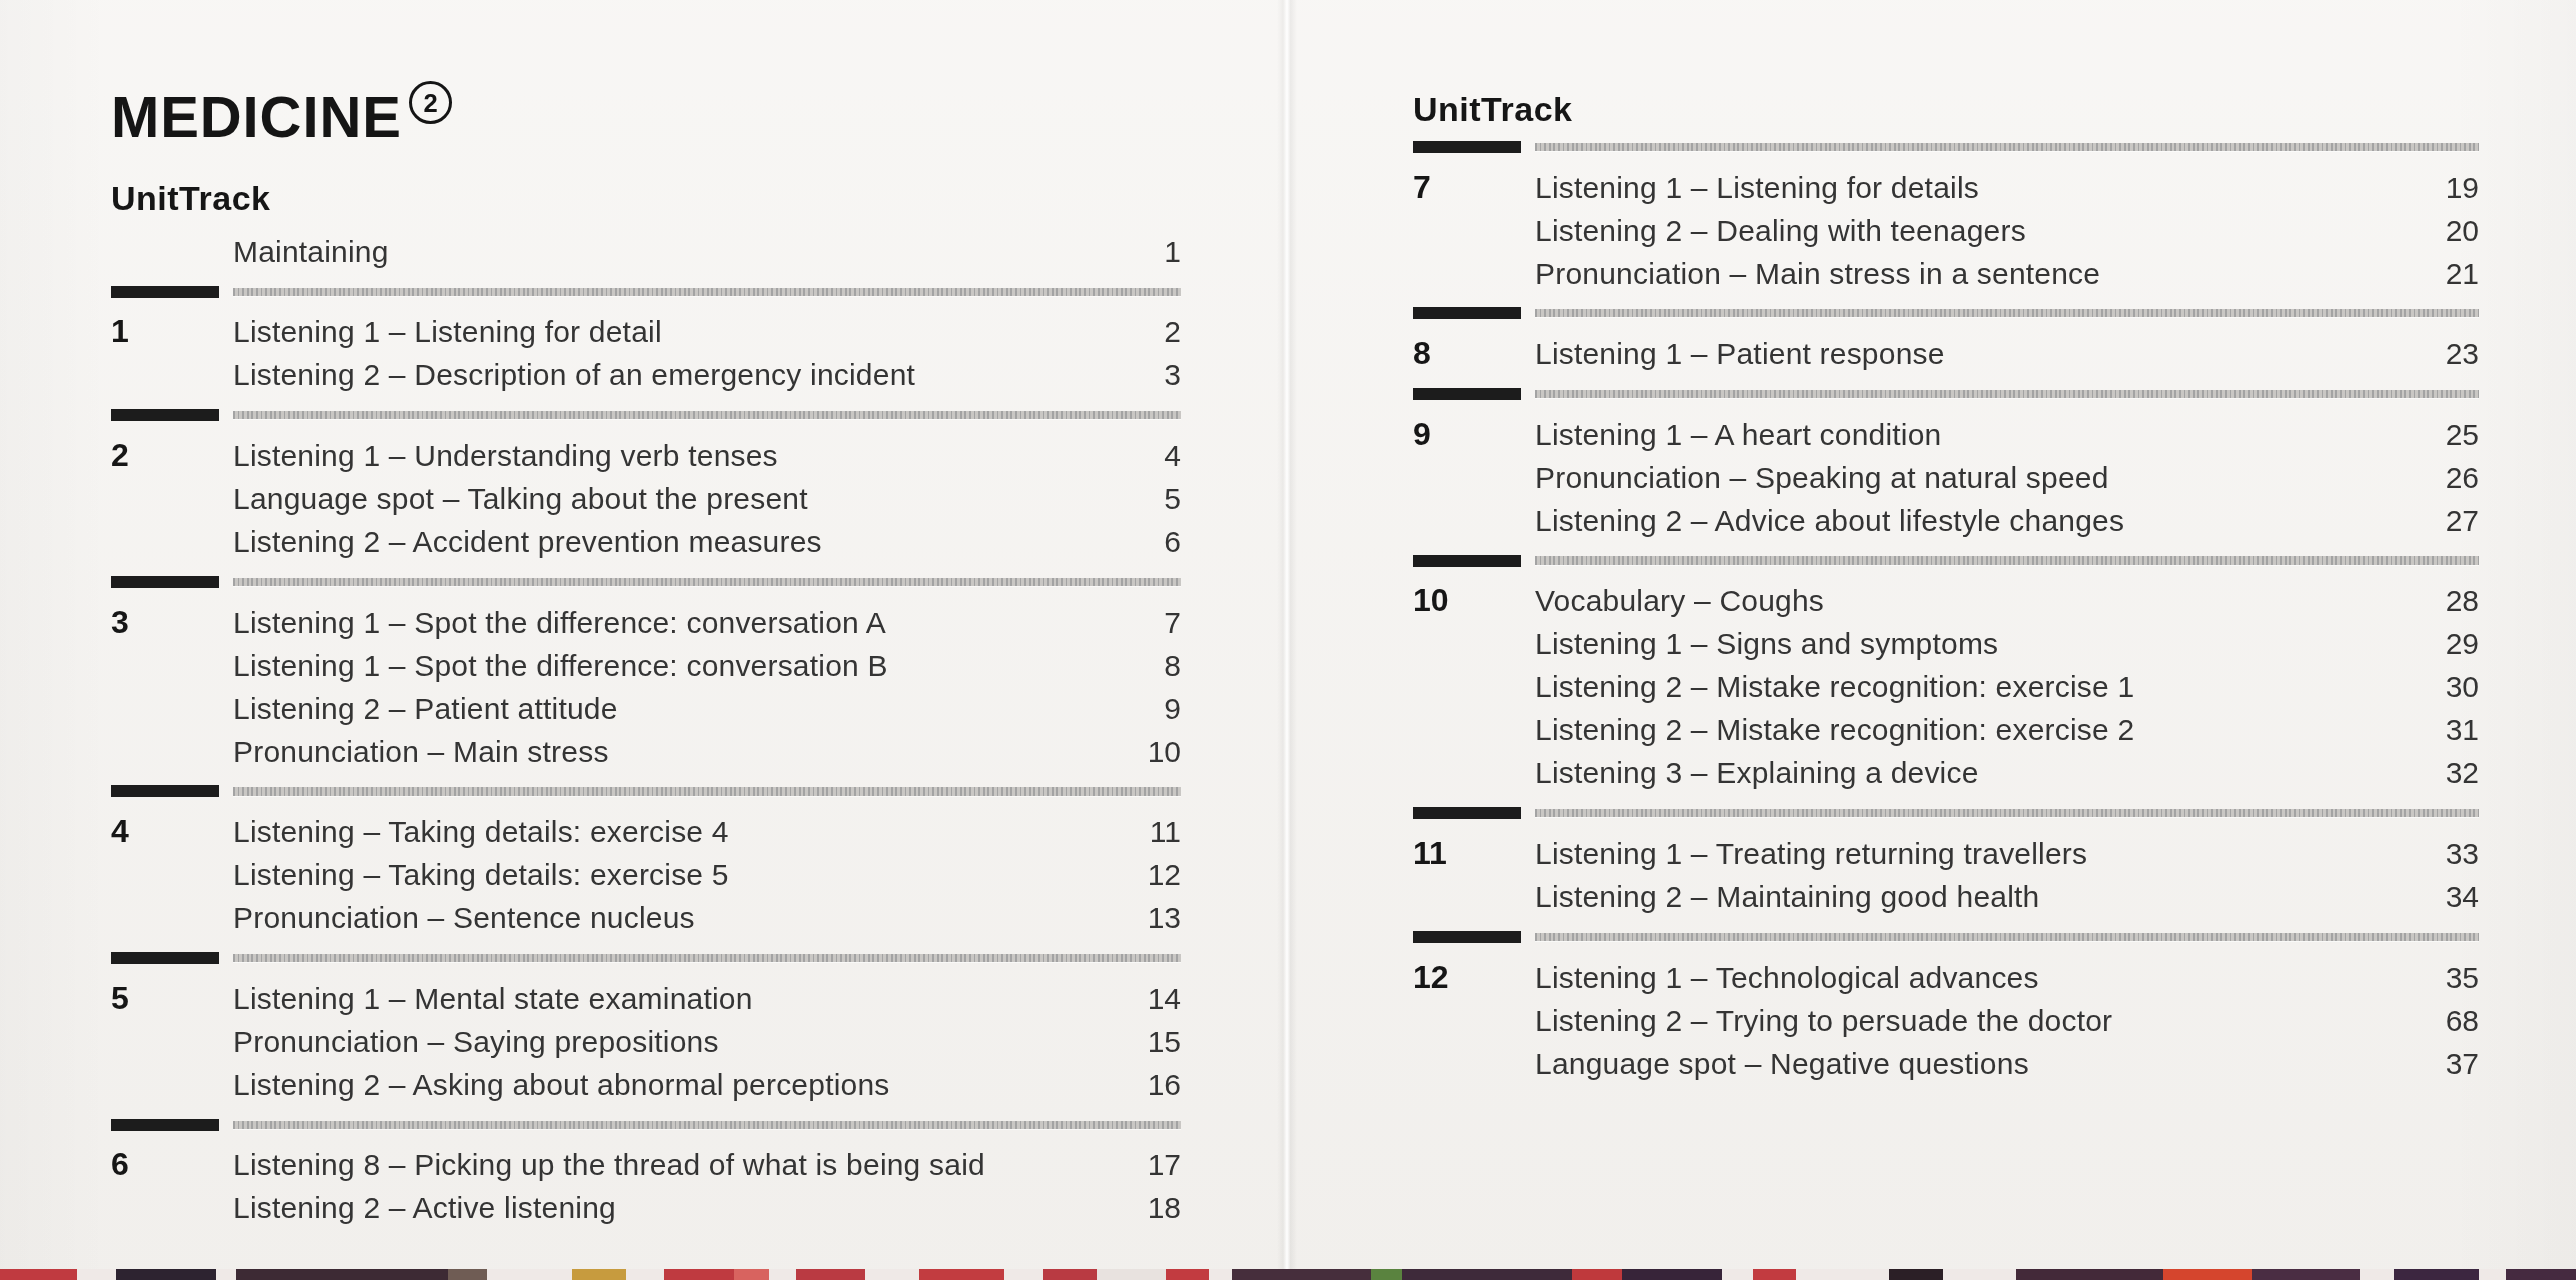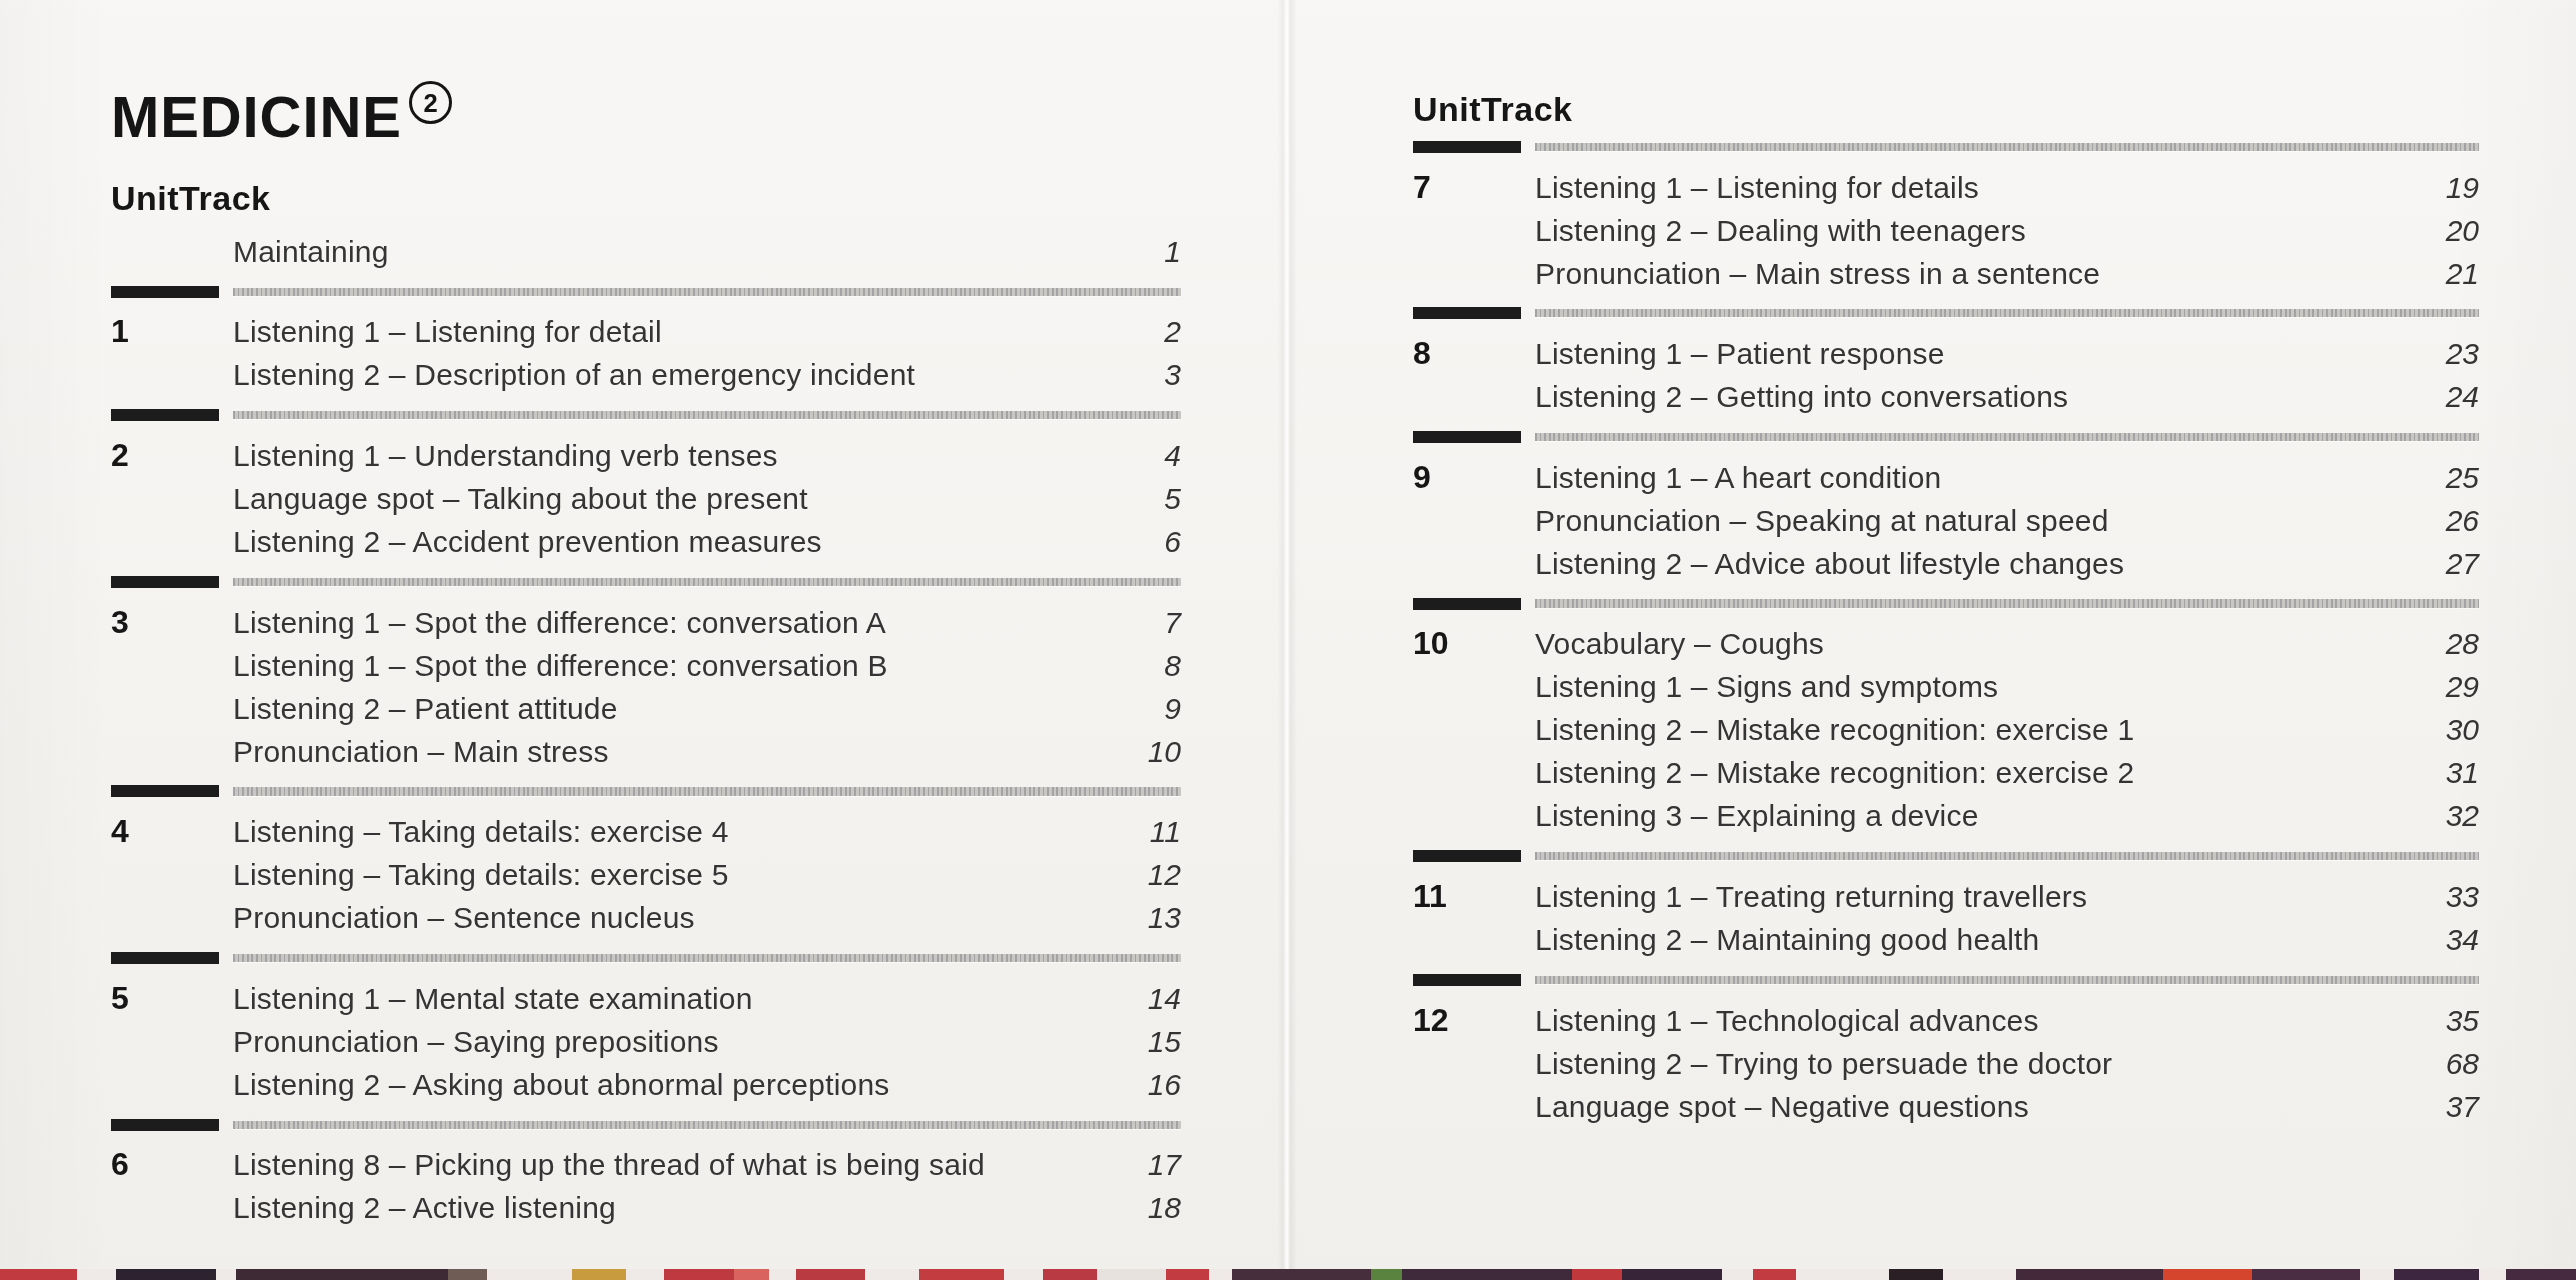--- a/index.html
+++ b/index.html
@@ -49,21 +49,21 @@
   }
 
   .group{position:relative;}
   .unit{
     position:absolute;left:0;top:0;line-height:43px;
     font-size:32px;font-weight:800;color:#161616;
   }
   .rows{margin-left:122px;}
   .row{display:flex;align-items:flex-start;line-height:43px;height:43px;}
   .rtitle{flex:1;font-size:30px;color:#343434;letter-spacing:0.2px;white-space:nowrap;overflow:hidden;}
-  .rtrack{min-width:66px;text-align:right;font-size:30px;color:#343434;font-style:italic;}
+  .rtrack{min-width:66px;text-align:right;font-size:30px;color:#343434;}
 
   .footer-strip{
     position:absolute;left:0;right:0;bottom:0;height:11px;display:flex;z-index:6;
   }
   .footer-strip .seg{height:100%;flex-basis:0;}
 </style>
 </head>
 <body>
 
 <div class="sheet">
@@ -243,24 +243,20 @@
         <div class="divider">
           <span class="bar-black"></span>
           <span class="bar-gray"></span>
         </div>
         <div class="group">
           <div class="unit">8</div>
           <div class="rows">
             <div class="row">
               <span class="rtitle">Listening 1 – Patient response</span>
               <span class="rtrack">23</span>
-            </div>
-            <div class="row">
-              <span class="rtitle">Listening 2 – Getting into conversations</span>
-              <span class="rtrack">24</span>
             </div>
           </div>
         </div>
         <div class="divider">
           <span class="bar-black"></span>
           <span class="bar-gray"></span>
         </div>
         <div class="group">
           <div class="unit">9</div>
           <div class="rows">

